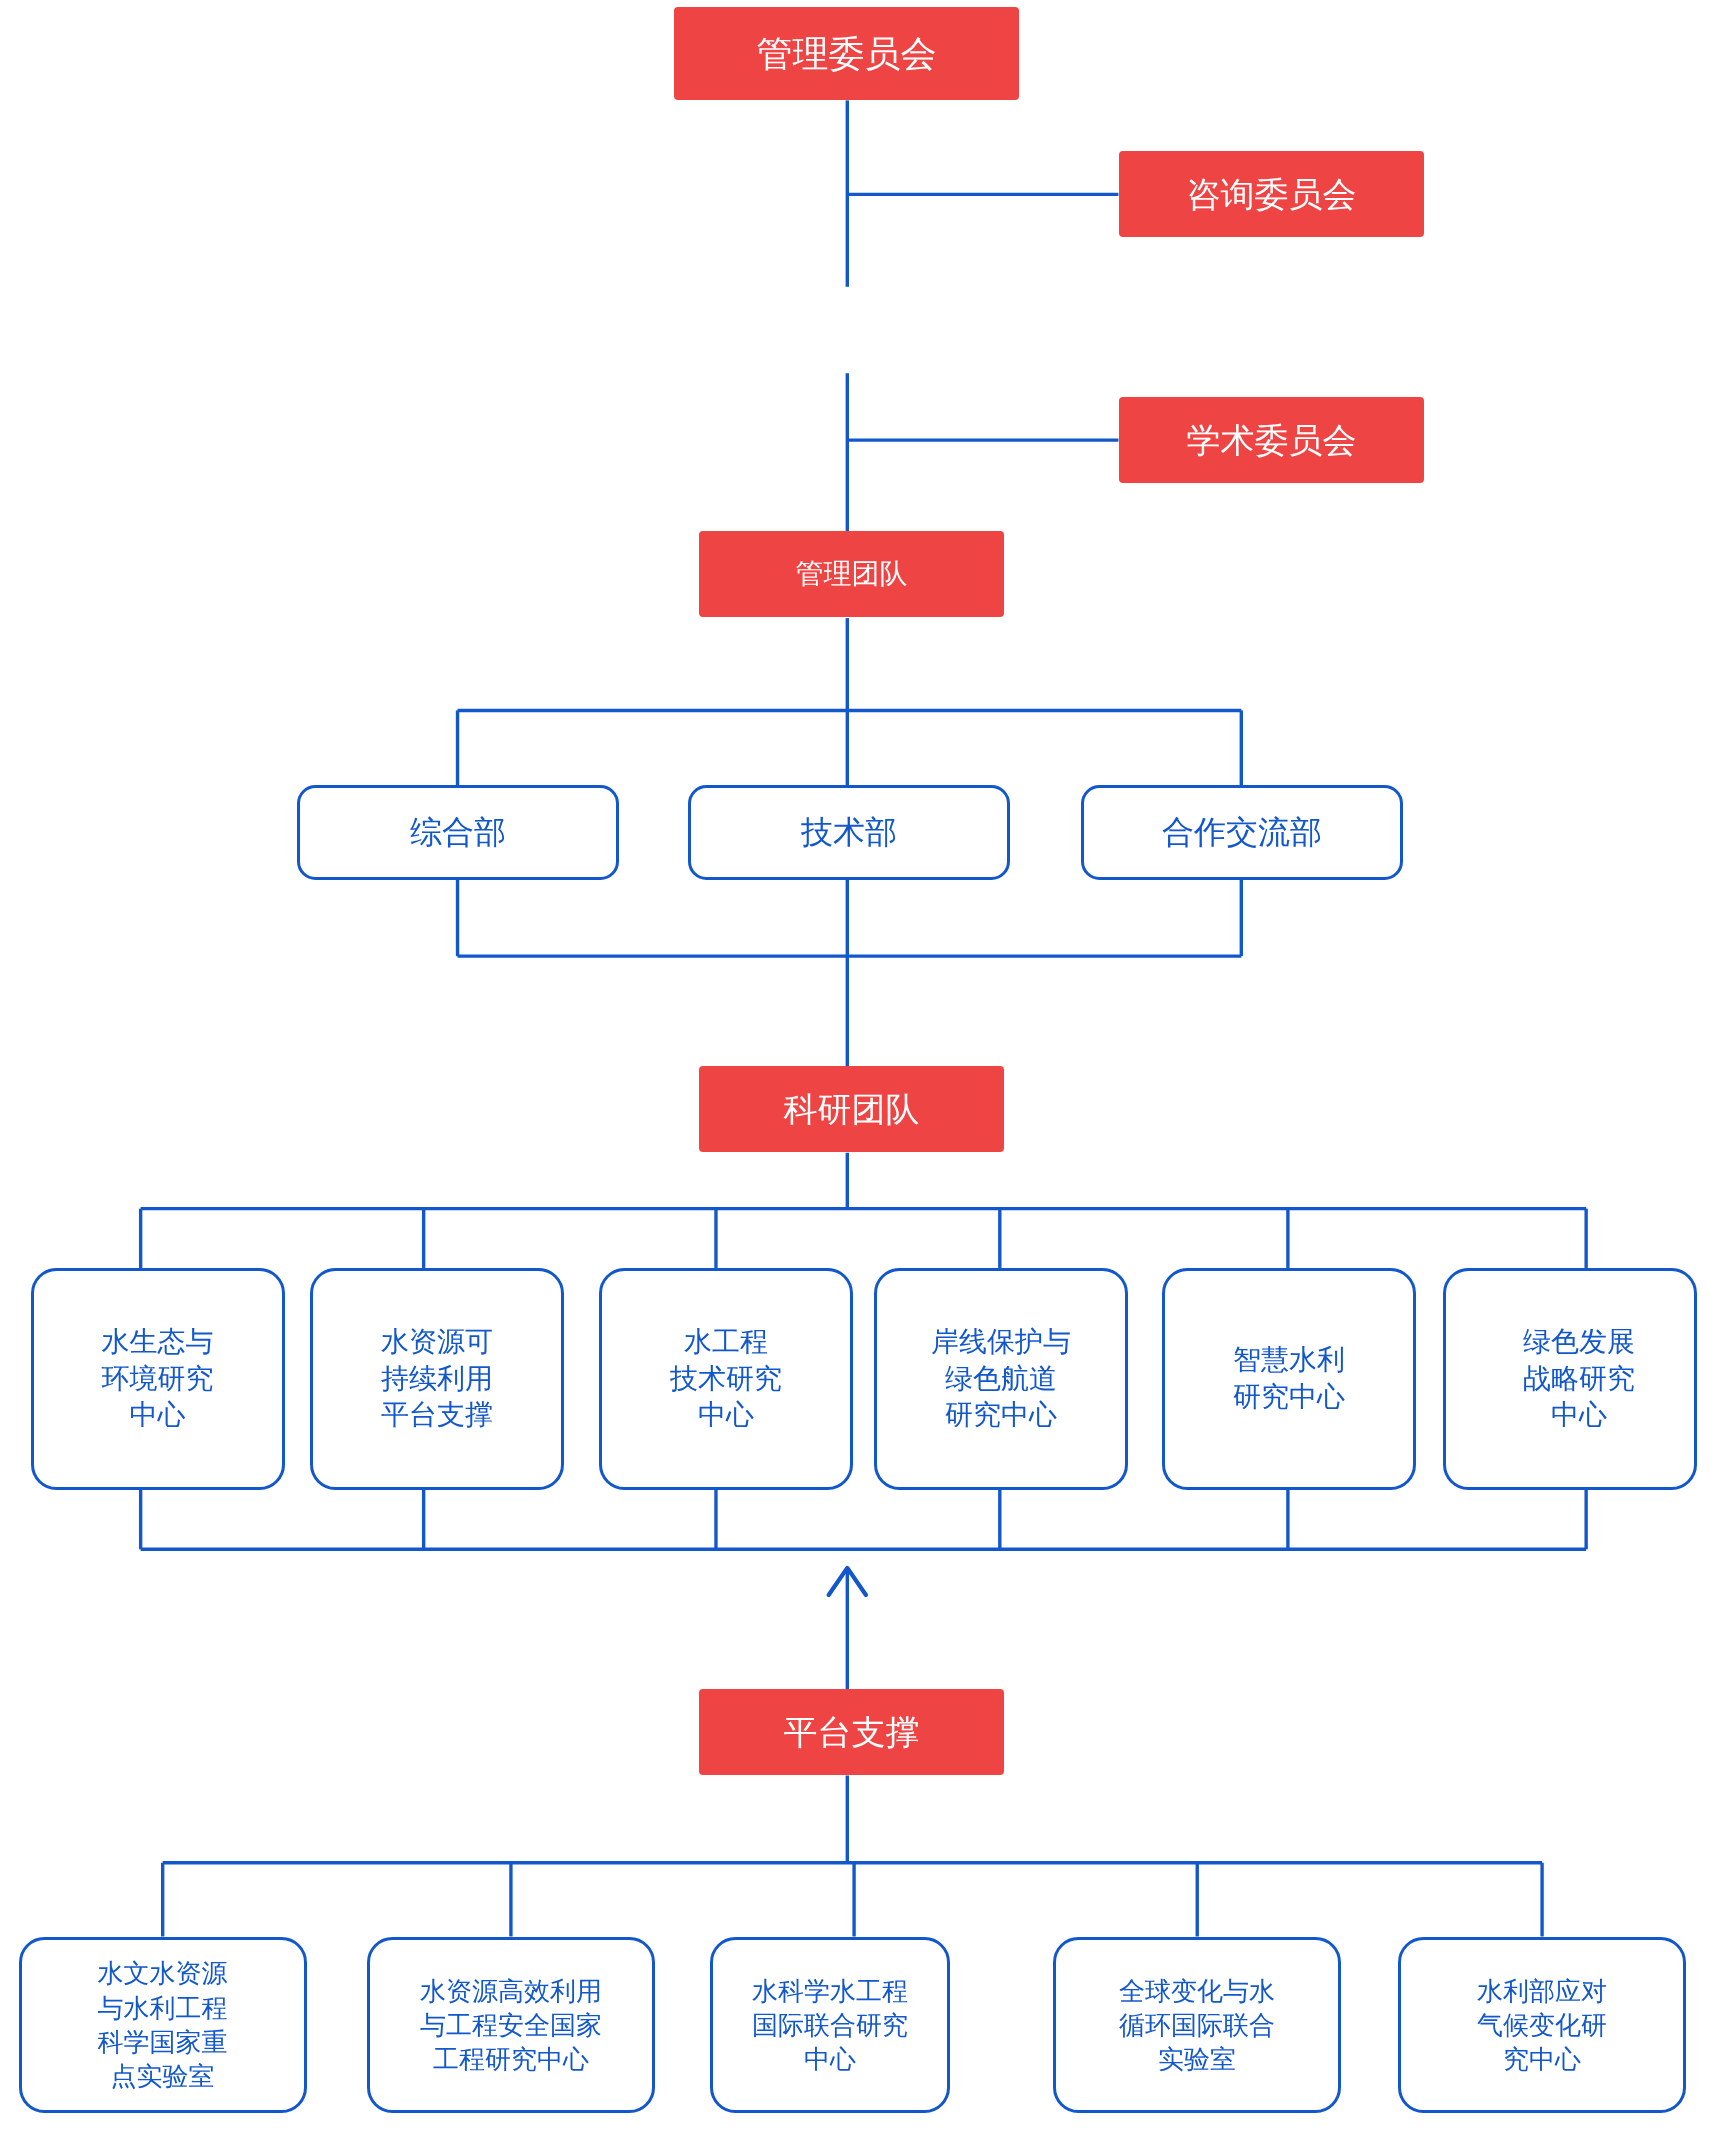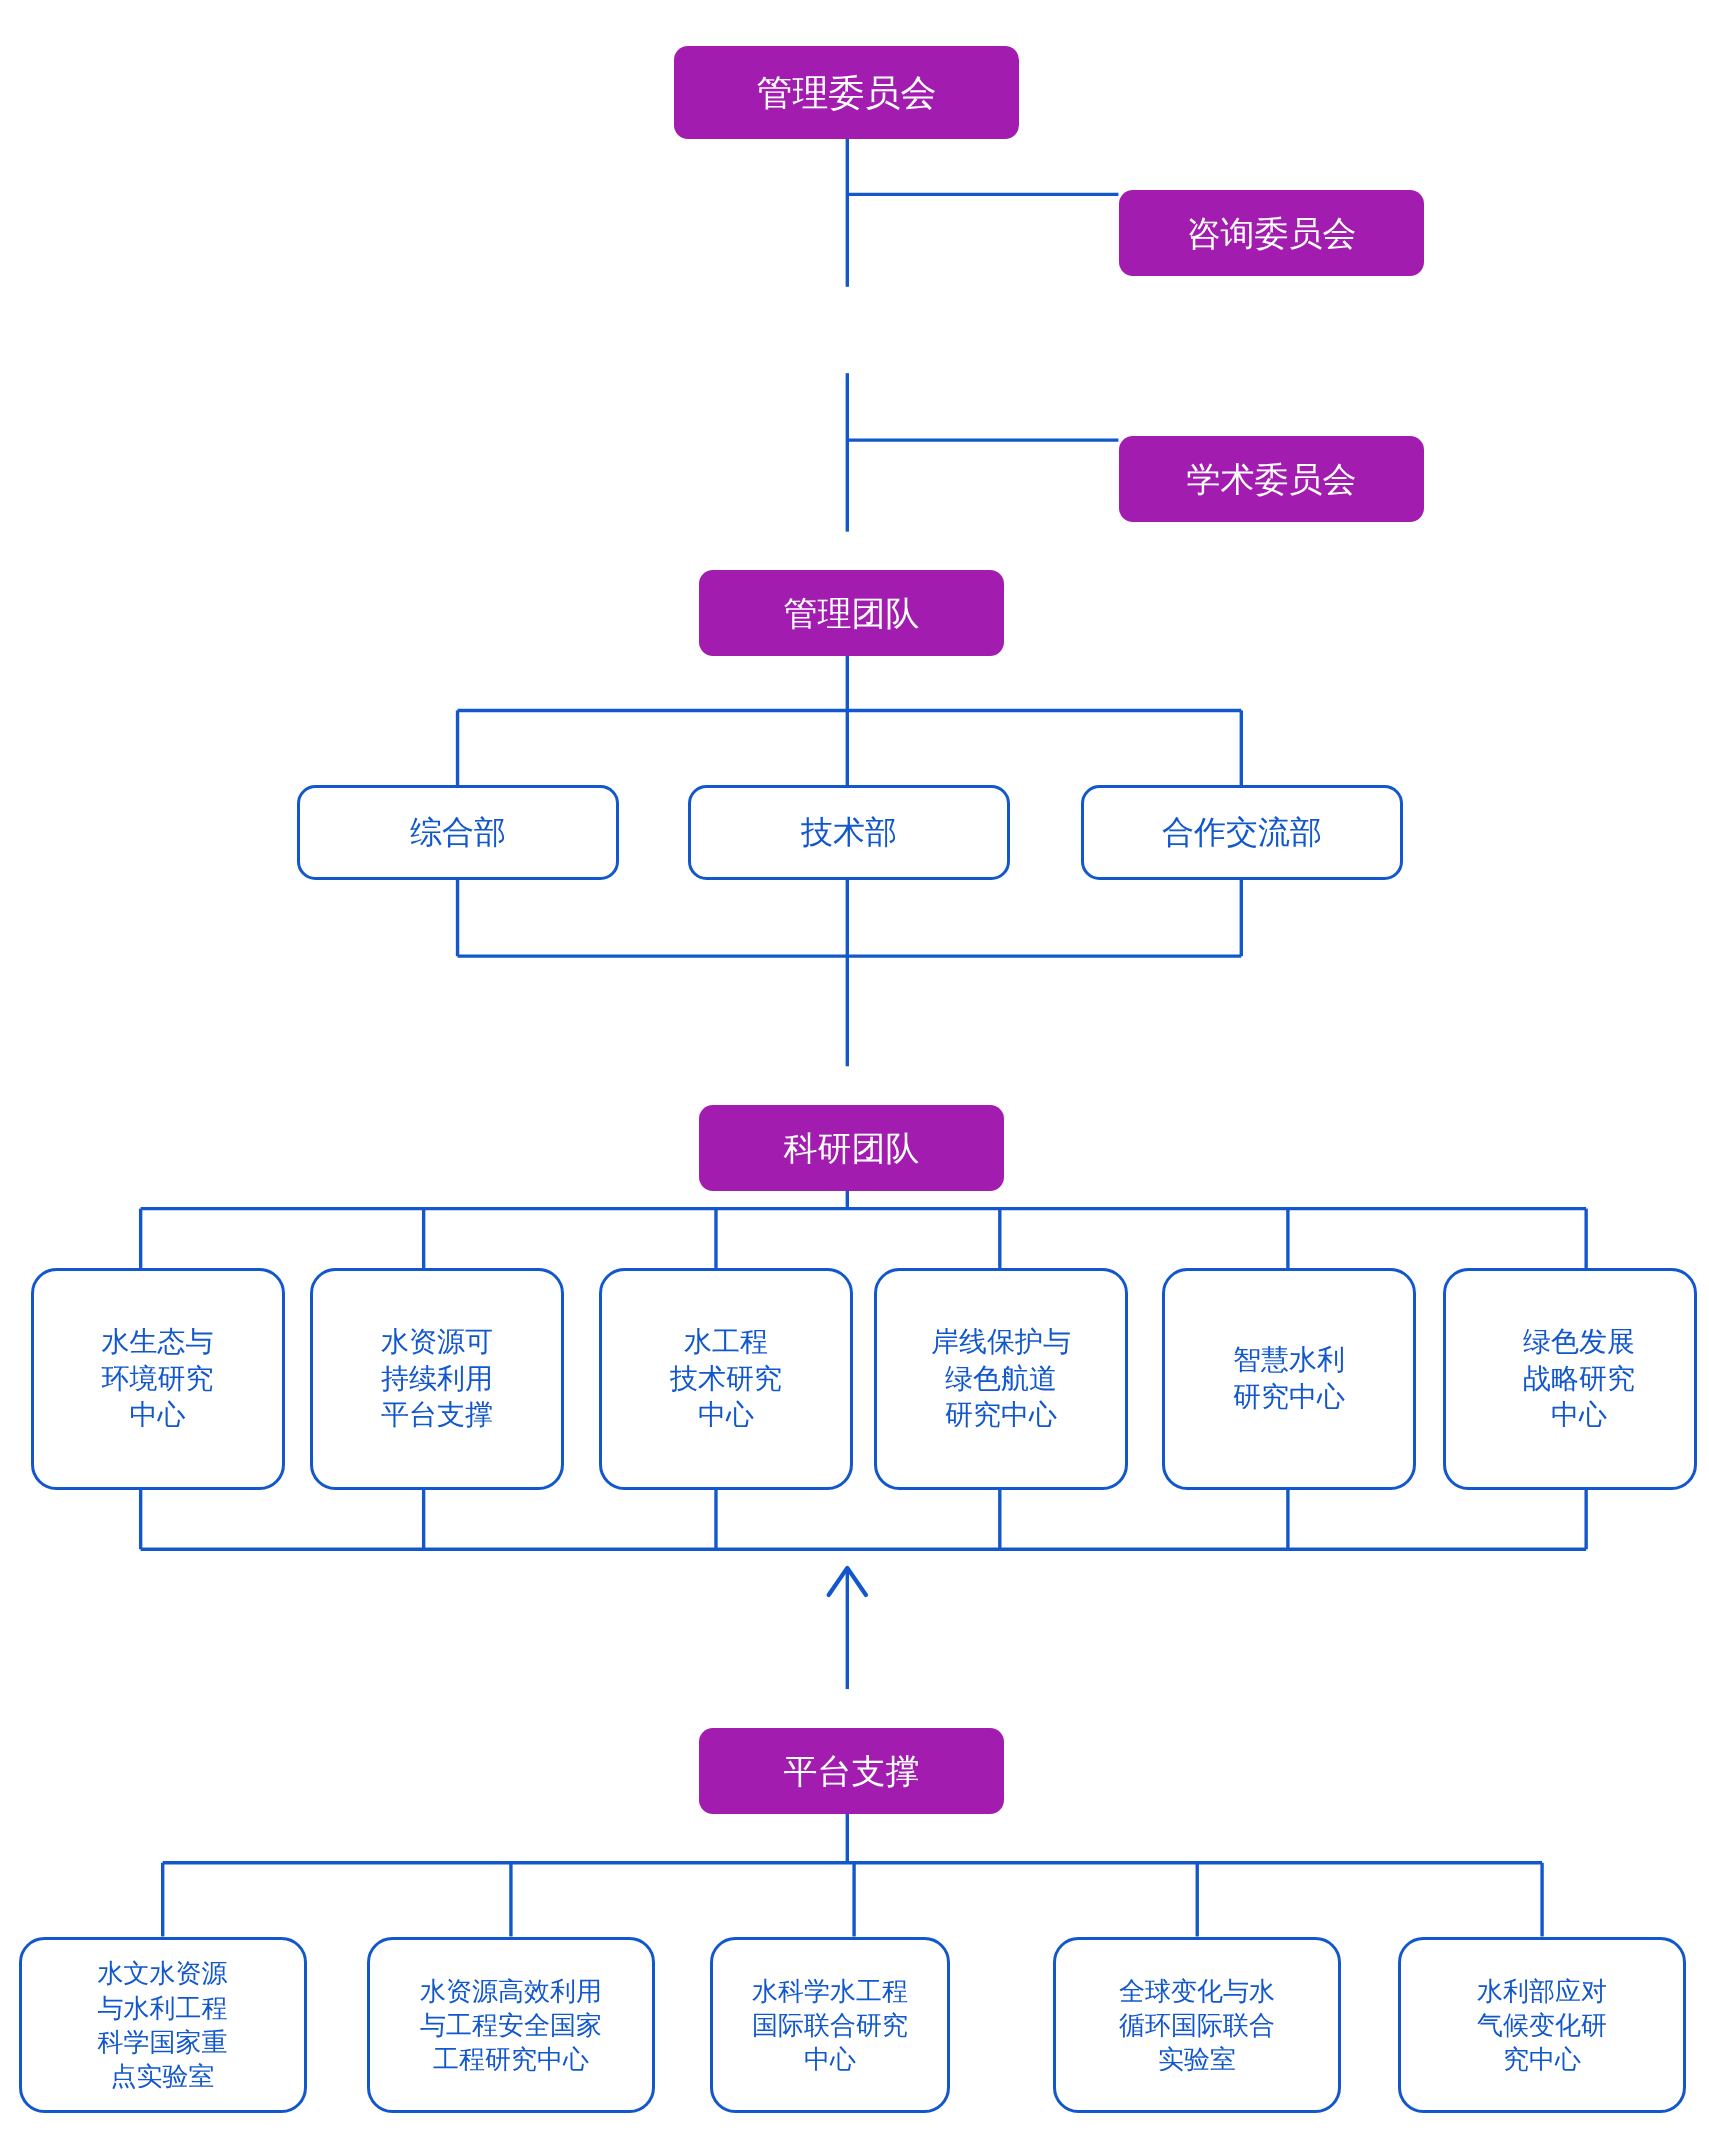--- a/index.html
+++ b/index.html
@@ -28,41 +28,40 @@
     position: absolute;
     box-sizing: border-box;
     display: flex;
     align-items: center;
     justify-content: center;
     text-align: center;
     line-height: 1.32;
     white-space: pre-line;
   }
   .node.filled {
-    background: #a21caf;
+    background: #ef4444;
     color: #ffffff;
     border: none;
-    border-radius: 14px;
-    margin-top: 39px;
+    border-radius: 4px;
   }
   .node.outlined {
     background: #ffffff;
     color: #1258cc;
     border: 3.4px solid #1258cc;
     border-radius: 25.4px;
   }
   .node.outlined.dept {
     border-radius: 18.6px;
     border-width: 3.4px;
   }
   .t-top      { left: 674px;  top: 6.8px;    width: 345px;  height: 93px; font-size: 36px; }
   .t-advisory { left: 1119px; top: 151px;  width: 305px;  height: 86px; font-size: 34px; }
   .t-dean     { left: 719px;  top: 286px;  width: 261px;  height: 86px; font-size: 36px; }
   .t-academic { left: 1119px; top: 397px;  width: 305px;  height: 86px; font-size: 34px; }
-  .t-mgmt     { left: 699px;  top: 531px;  width: 305px;  height: 86px; font-size: 34px; }
+  .t-mgmt     { left: 699px;  top: 531px;  width: 305px;  height: 86px; font-size: 28px; }
 
   .d-1 { left: 297px;  top: 785px; width: 322px; height: 95px; font-size: 32px; }
   .d-2 { left: 688px;  top: 785px; width: 322px; height: 95px; font-size: 32px; }
   .d-3 { left: 1081px; top: 785px; width: 322px; height: 95px; font-size: 32px; }
 
   .t-research { left: 699px; top: 1066px; width: 305px; height: 86px; font-size: 34px; }
 
   .rc { top: 1268px; width: 254px; height: 222px; font-size: 28px; }
   .rc-0 { left: 30.5px; }
   .rc-1 { left: 310px; }

